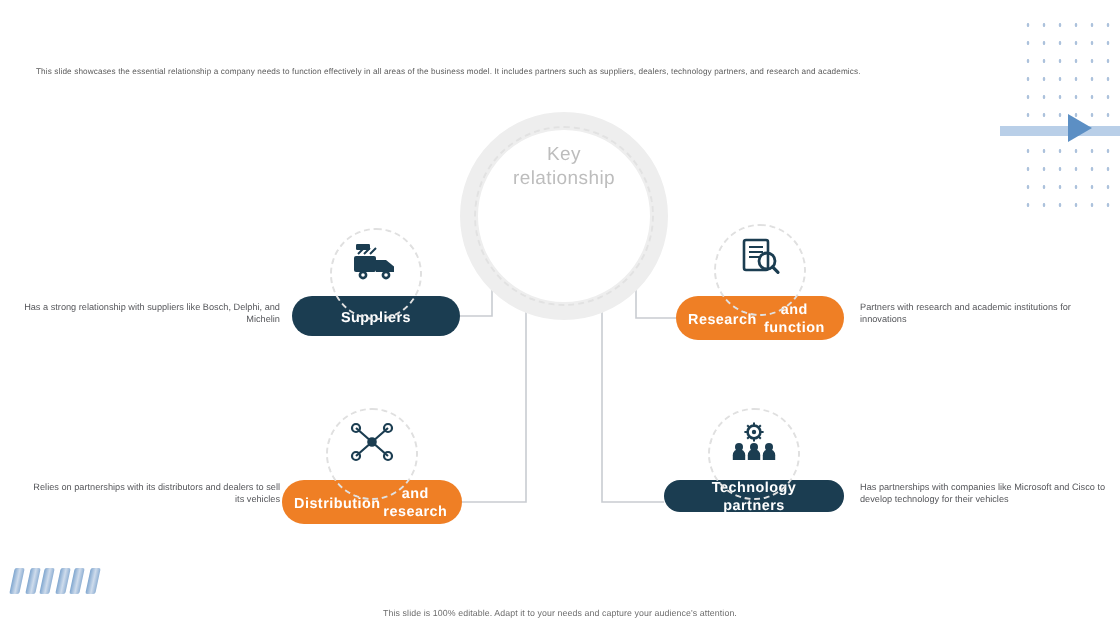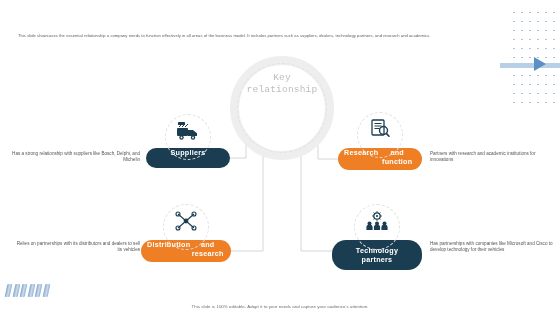--- a/index.html
+++ b/index.html
@@ -56,32 +56,32 @@
     box-sizing:border-box;
     background:#ffffff;
   }
   .hub-inner{
     position:absolute;left:237px;top:63px;width:90px;height:90px;
     border-radius:50%;border:1px dashed #e2e2e2;box-sizing:border-box;
   }
   .hub-label{
     position:absolute;left:230px;top:72px;width:104px;
     text-align:center;font-size:9.5px;line-height:12px;
-    color:#bdbdbd;letter-spacing:.2px;font-family:Liberation Mono, monospace;
+    color:#bdbdbd;letter-spacing:.2px;
   }
 
   
   .wires{position:absolute;left:0;top:0;width:560px;height:315px;}
 
   
   .node{position:absolute;}
   .pill{
     border-radius:14px;color:#ffffff;text-align:center;
     font-size:7.2px;line-height:9px;font-weight:700;letter-spacing:.25px;
-    display:flex;justify-content:center;
+    display:flex;align-items:center;justify-content:center;
     padding:0 6px;box-sizing:border-box;
   }
   .pill.navy{background:#1b3d51;}
   .pill.orange{background:#ef7f25;}
   .ring{
     position:absolute;border:1px dashed #e0e0e0;border-radius:50%;
     width:46px;height:46px;box-sizing:border-box;
   }
   .glyph{position:absolute;width:26px;height:22px;}
 
@@ -203,21 +203,21 @@
       <circle cx="13" cy="6" r="3.2" fill="none" stroke="#1b3d51" stroke-width="1.3"></circle>
       <circle cx="13" cy="6" r="1.1" fill="#1b3d51"></circle>
       <path d="M13,1.2 v1.4 M13,9.4 v1.4 M8.2,6 h1.4 M16.4,6 h1.4 M9.6,2.6 l1,1 M16.4,9.4 l-1,-1 M16.4,2.6 l-1,1 M9.6,9.4 l1,-1" stroke="#1b3d51" stroke-width="1"></path>
       <circle cx="5.5" cy="13.5" r="2" fill="#1b3d51"></circle>
       <path d="M2.4,20 v-2.4 a3.1,3.1 0 0 1 6.2,0 V20 z" fill="#1b3d51"></path>
       <circle cx="13" cy="13.5" r="2" fill="#1b3d51"></circle>
       <path d="M9.9,20 v-2.4 a3.1,3.1 0 0 1 6.2,0 V20 z" fill="#1b3d51"></path>
       <circle cx="20.5" cy="13.5" r="2" fill="#1b3d51"></circle>
       <path d="M17.4,20 v-2.4 a3.1,3.1 0 0 1 6.2,0 V20 z" fill="#1b3d51"></path>
     </svg>
-    <div class="pill navy" style="width:90px;height:30px;flex-direction:column;">
+    <div class="pill navy" style="width:90px;height:16px;flex-direction:column;">
       <span>Technology</span>
       <span>partners</span>
     </div>
   </div>
   <div class="desc" id="desc-technology">Has partnerships with companies like Microsoft and Cisco to develop technology for their vehicles</div>
 
   <div class="footer">This slide is 100% editable. Adapt it to your needs and capture your audience's attention.</div>
 
 </div>
 

